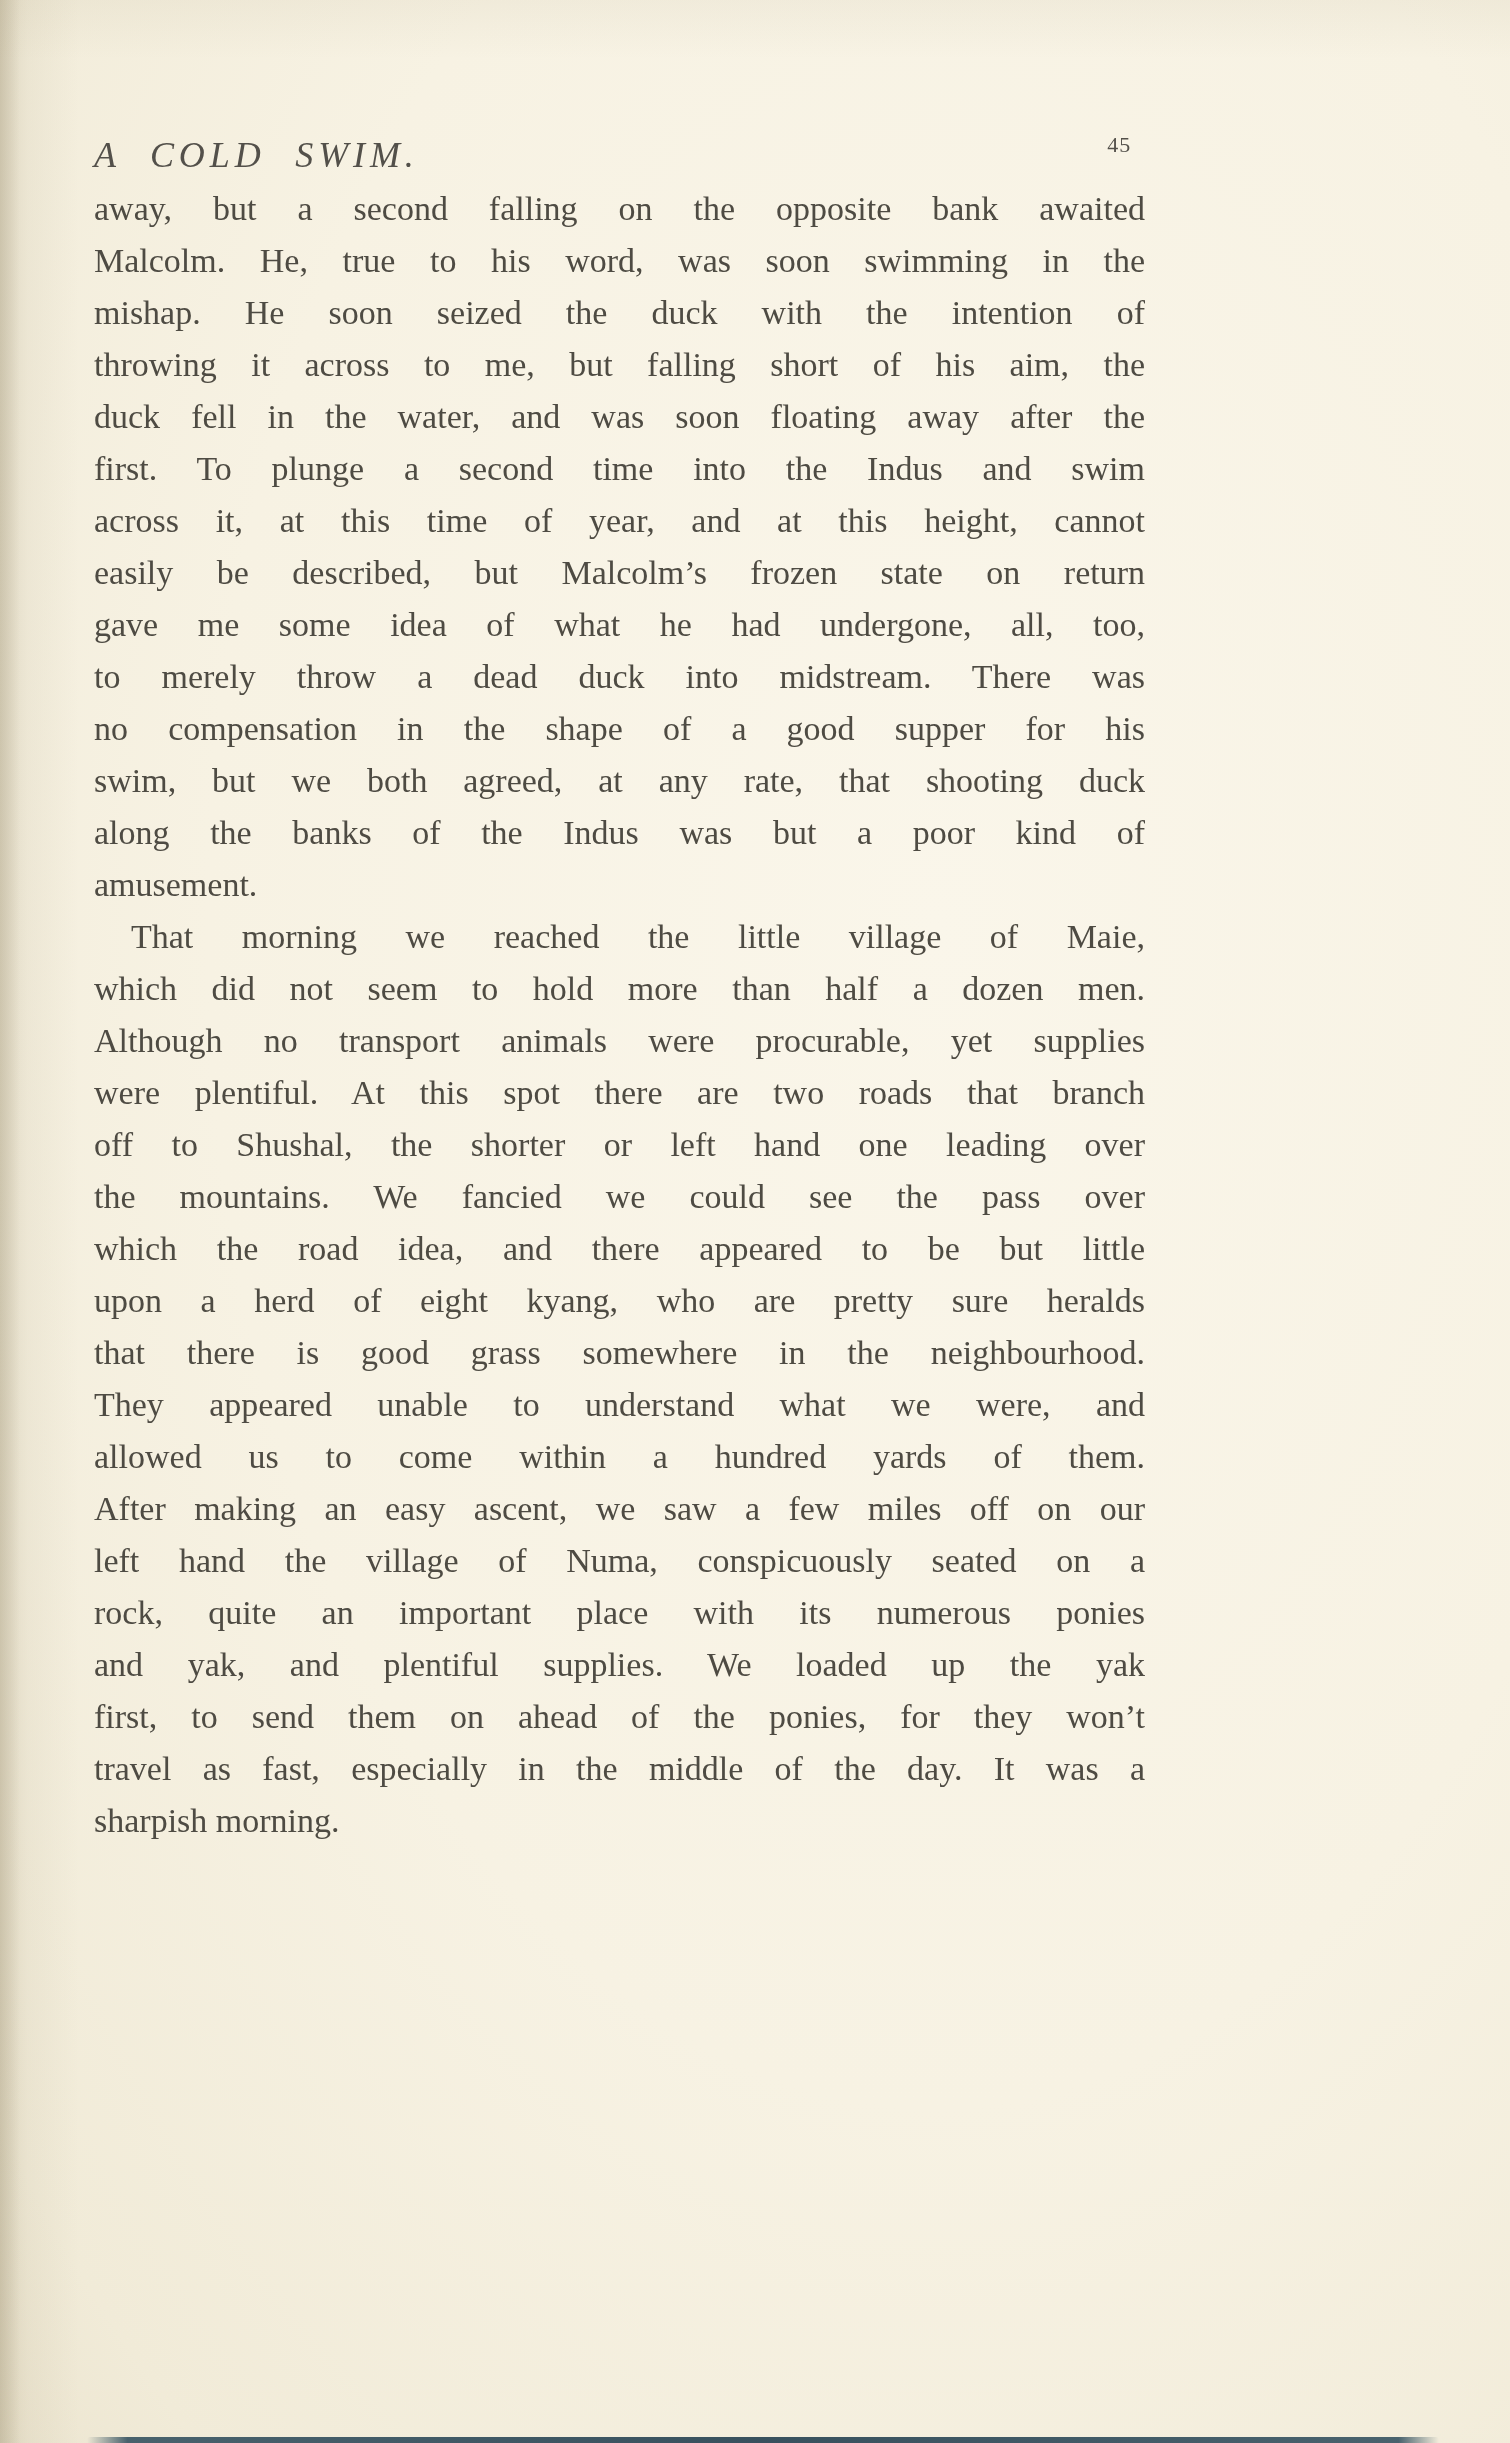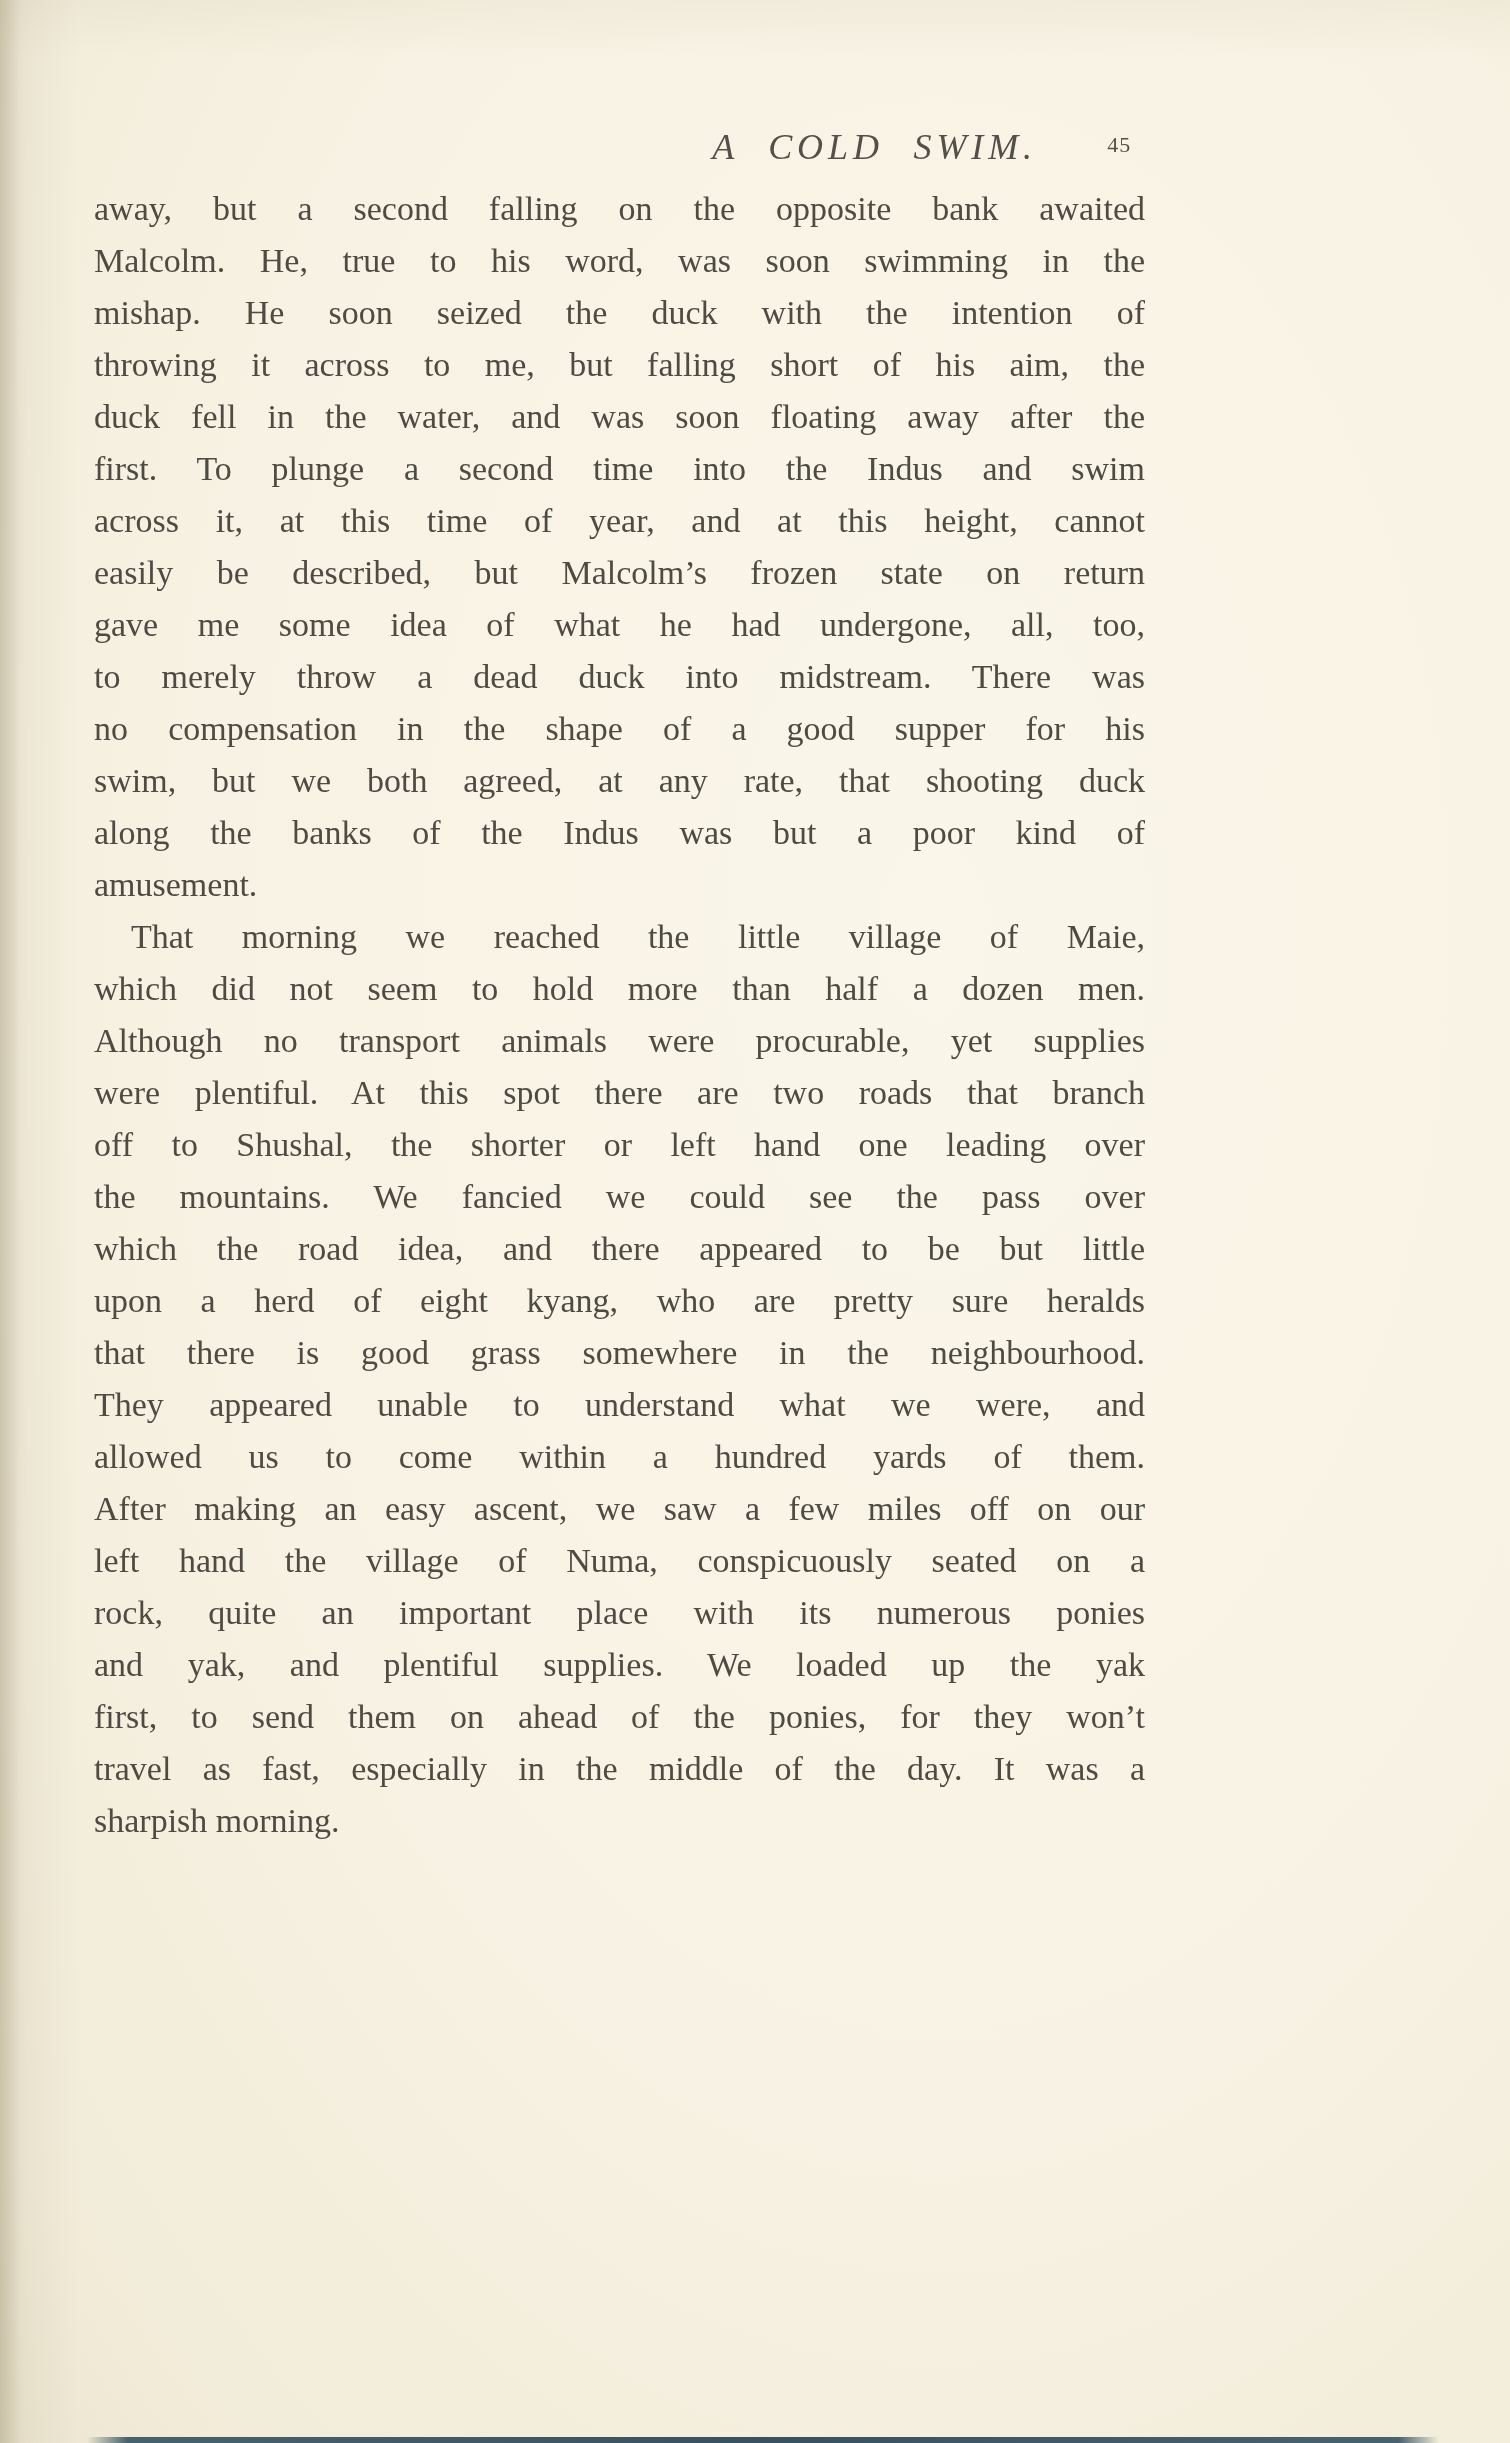--- a/index.html
+++ b/index.html
@@ -27,22 +27,22 @@
     width: 1051px;
   }
   .header {
     position: relative;
     height: 51px;
   }
   .running-title {
     position: absolute;
     left: 0;
     right: 108px;
-    top: 0;
-    text-align: right;
+    top: 8px;
+    text-align: left;
     font-style: italic;
     font-size: 36px;
     letter-spacing: 4.9px;
     word-spacing: 15.8px;
     color: #53504a;
   }
   .page-number {
     position: absolute;
     right: 13.8px;
     top: 5.9px;

